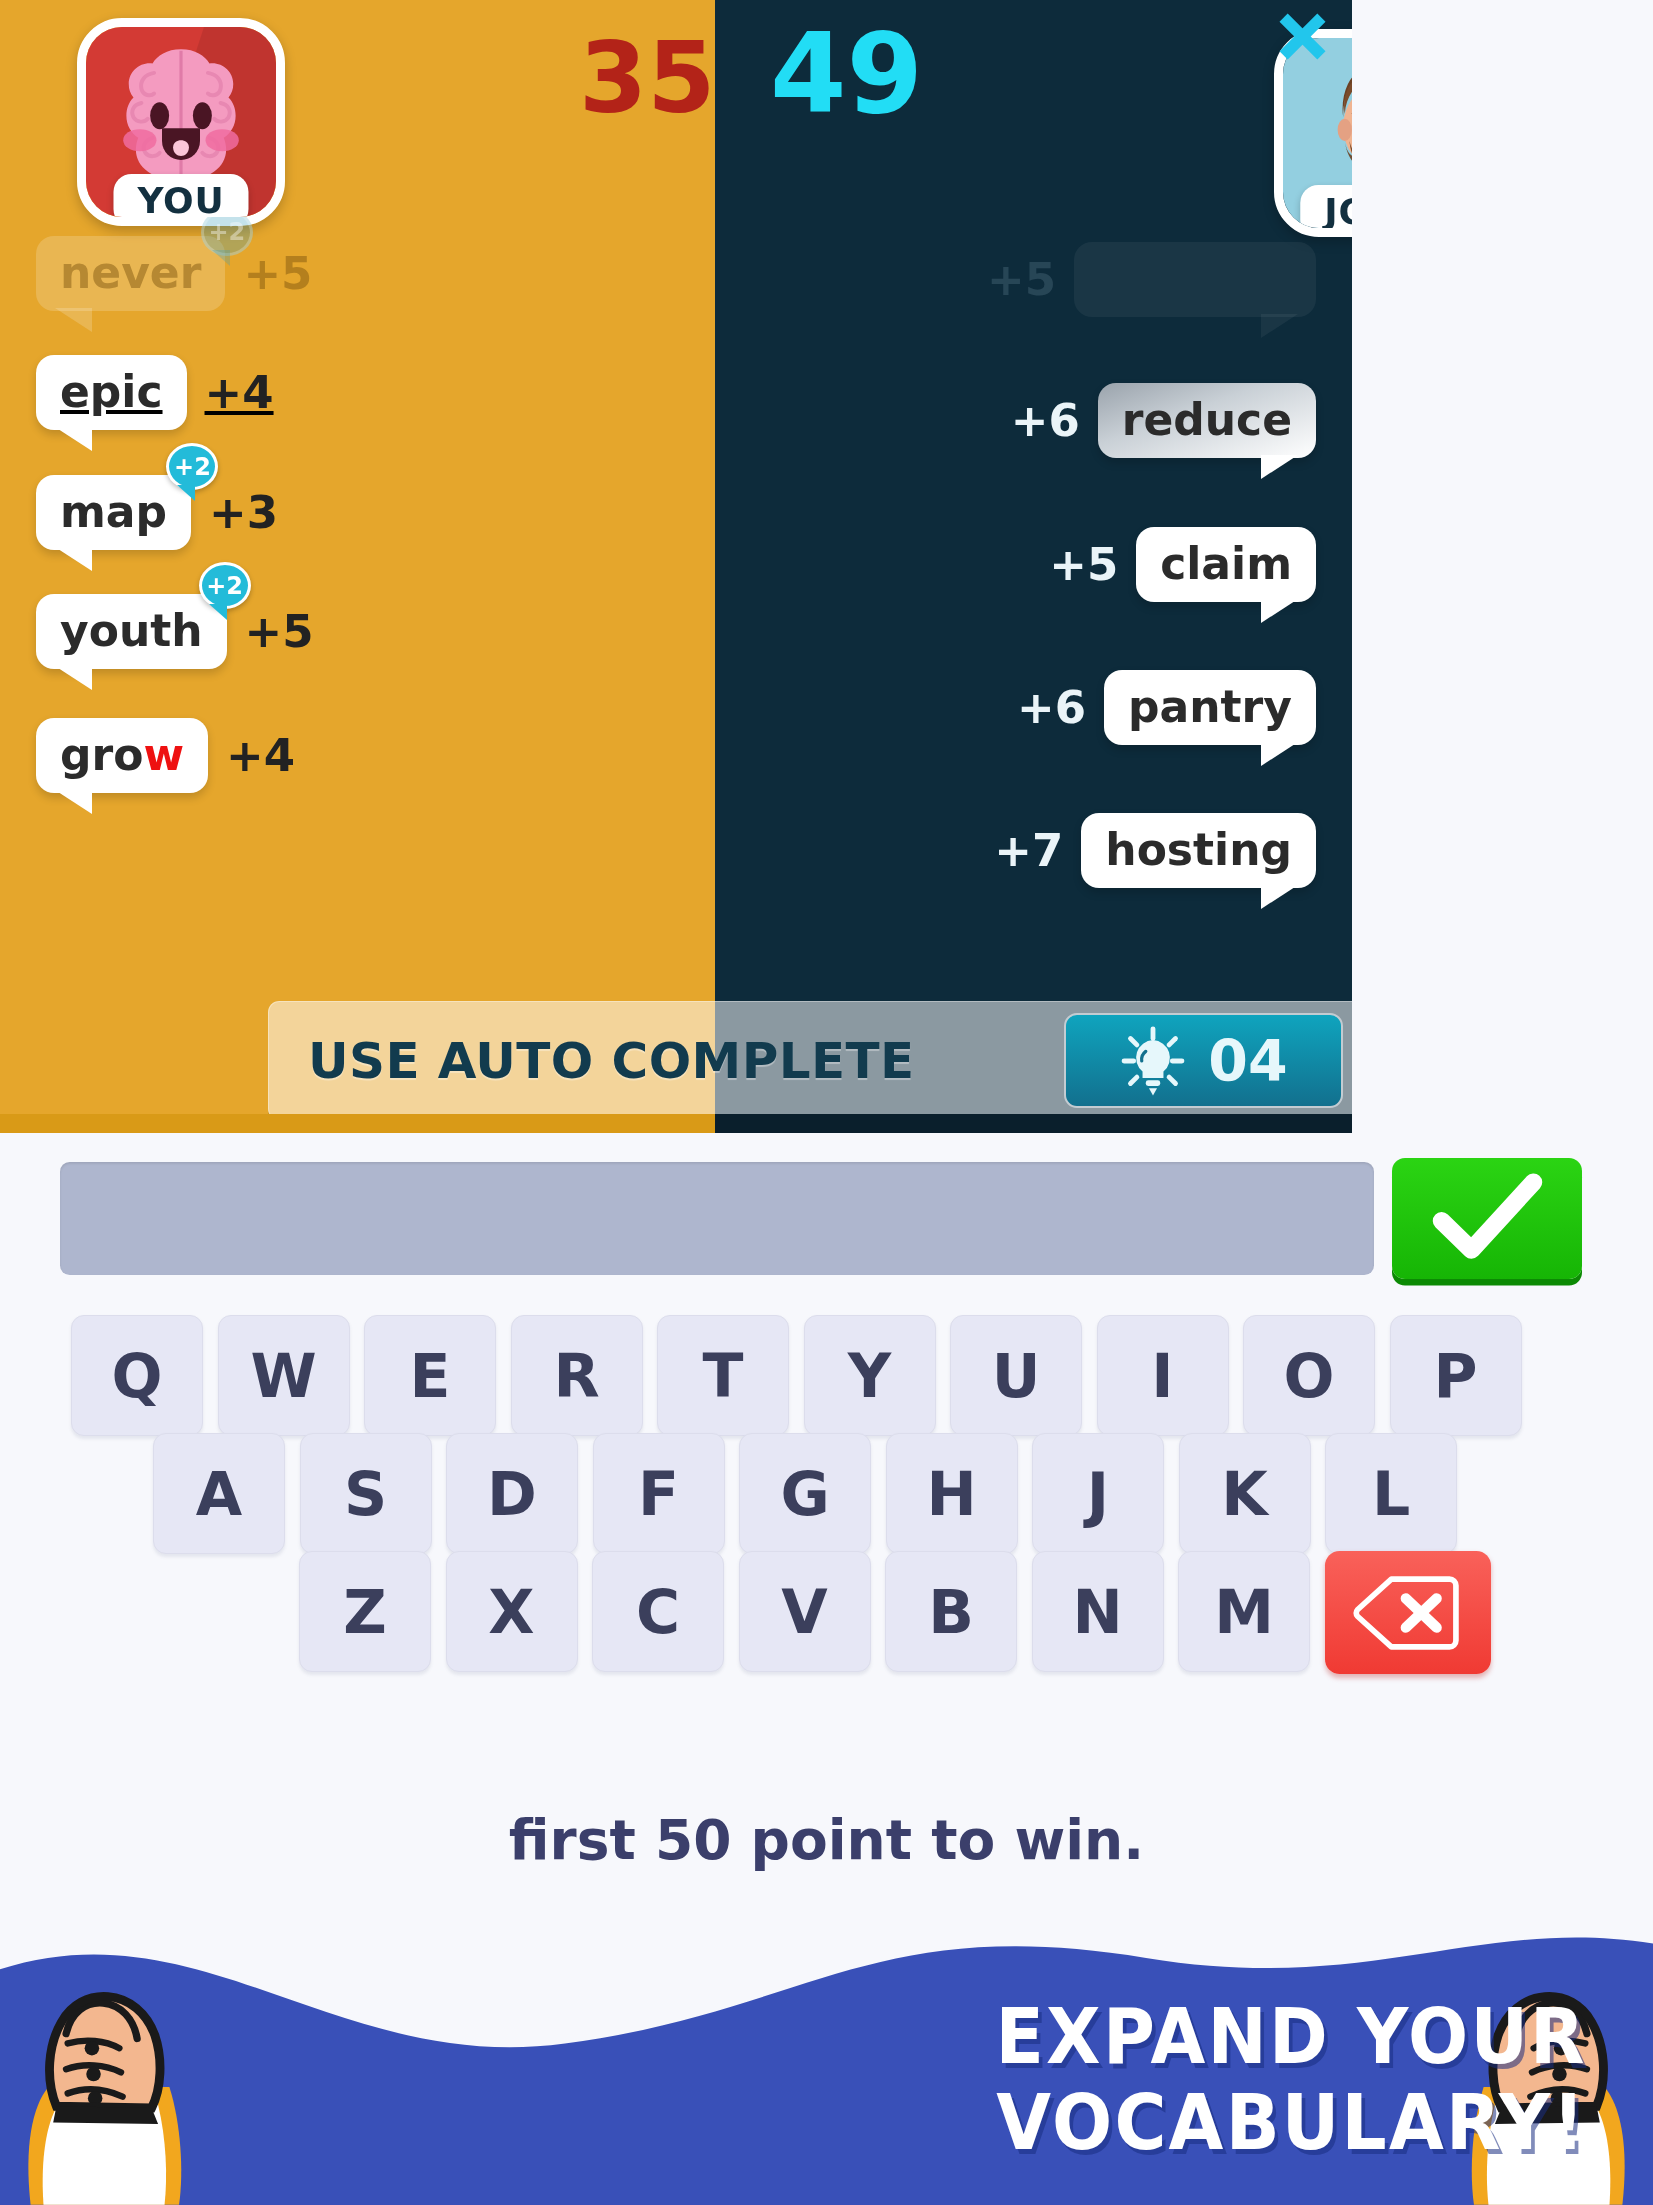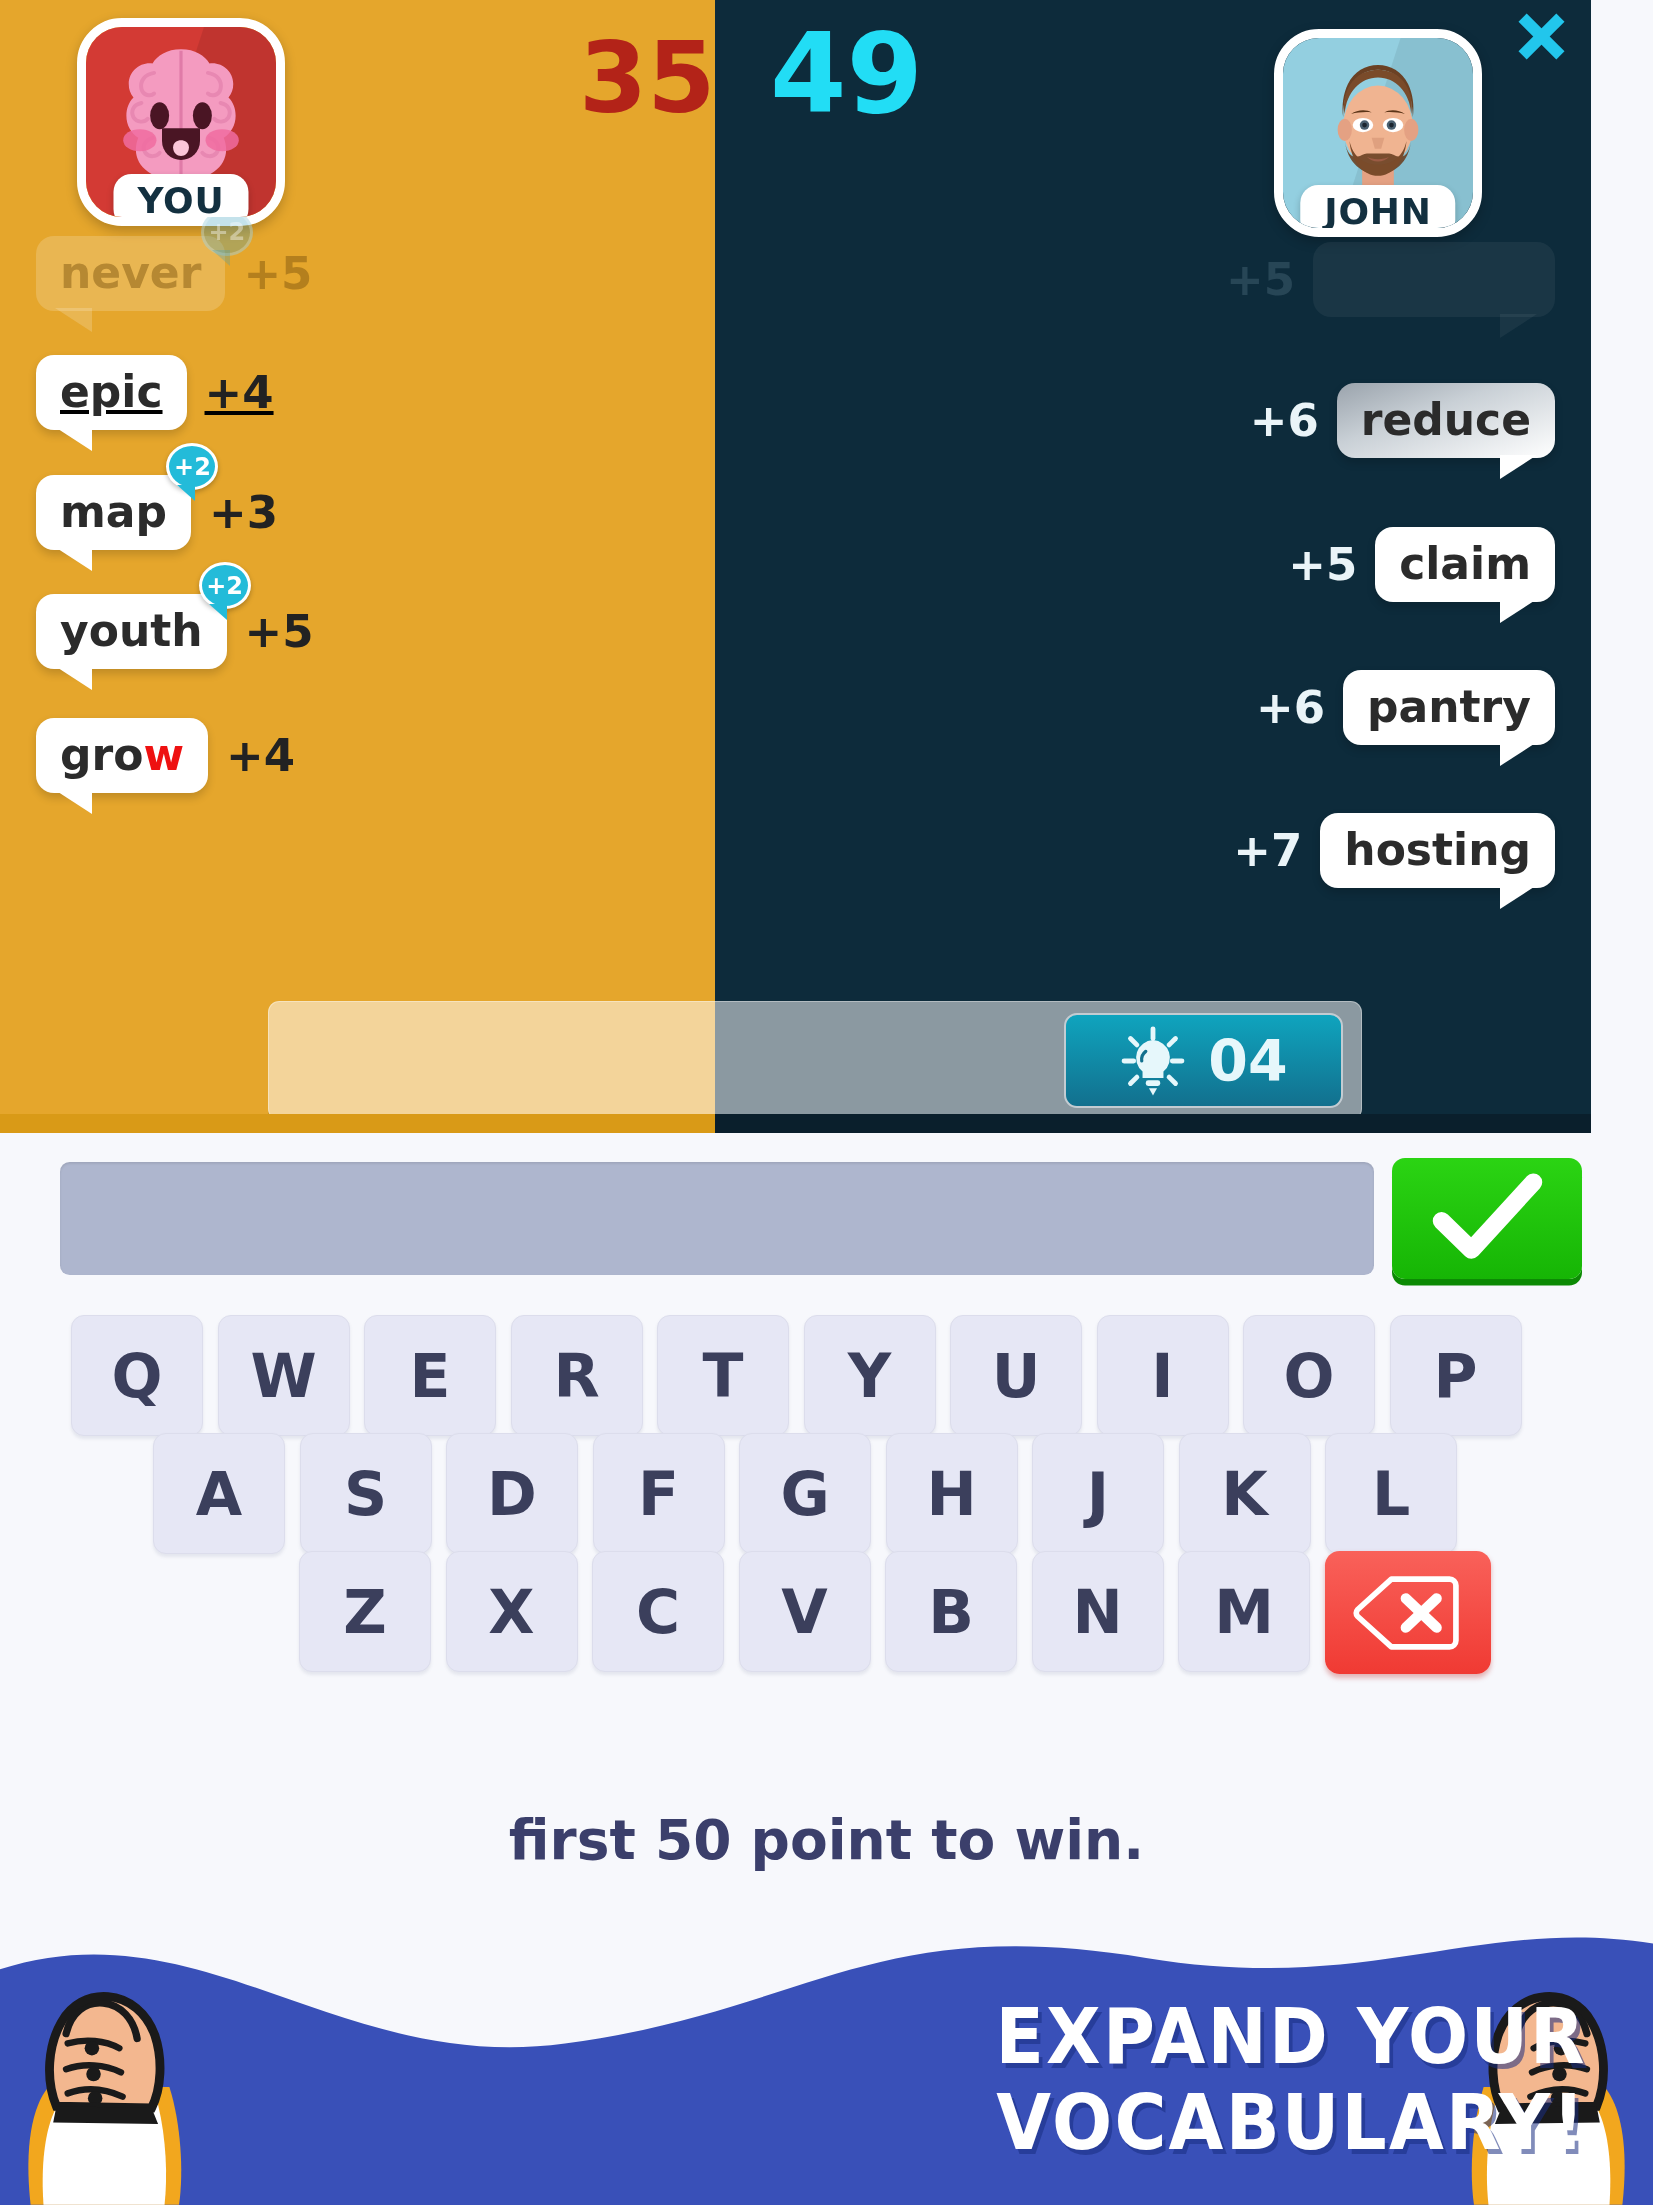--- a/index.html
+++ b/index.html
@@ -6,21 +6,21 @@
   html, body {
     width: 1653px; height: 2205px;
     background: #F7F8FC;
     font-family: "Liberation Sans", sans-serif;
     overflow: hidden;
   }
 
   
   #board {
     position: absolute; left: 0; top: 0;
-    width: 1591px; height: 1133px;
+    width: 1352px; height: 1133px;
     overflow: hidden;
   }
   .half-left {
     position: absolute; left: 0; top: 0;
     width: 715px; height: 1133px;
     background: #E5A62C;
   }
   .half-right {
     position: absolute; left: 715px; top: 0;
     width: 938px; height: 1133px;
@@ -465,20 +465,21 @@
   </div>
 
   <div class="wordrow right" style="top:813px;">
     <div class="pts light">+7</div>
     <div class="bubble tail-right">
       <div class="wtext"><span>hosting</span></div>
     </div>
   </div>
 
   <div id="auto-complete">
+    <div class="ac-label">USE AUTO COMPLETE</div>
     <div id="hint-badge">
       <svg width="68" height="74" viewBox="0 0 84 92">
         <g stroke="#E6F7FB" stroke-width="6" stroke-linecap="round">
           <line x1="42" y1="6" x2="42" y2="18"></line>
           <line x1="14" y1="18" x2="22" y2="26"></line>
           <line x1="70" y1="18" x2="62" y2="26"></line>
           <line x1="6" y1="46" x2="18" y2="46"></line>
           <line x1="78" y1="46" x2="66" y2="46"></line>
           <line x1="14" y1="74" x2="22" y2="66"></line>
           <line x1="70" y1="74" x2="62" y2="66"></line>

